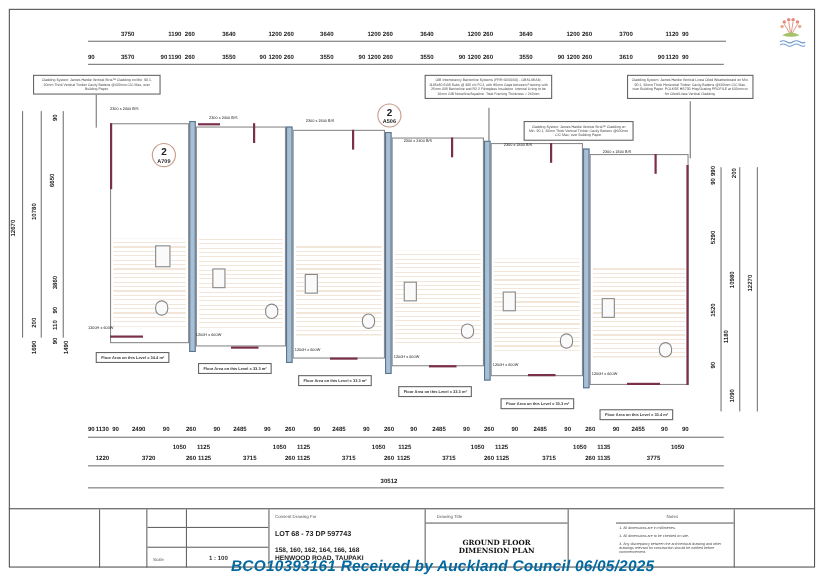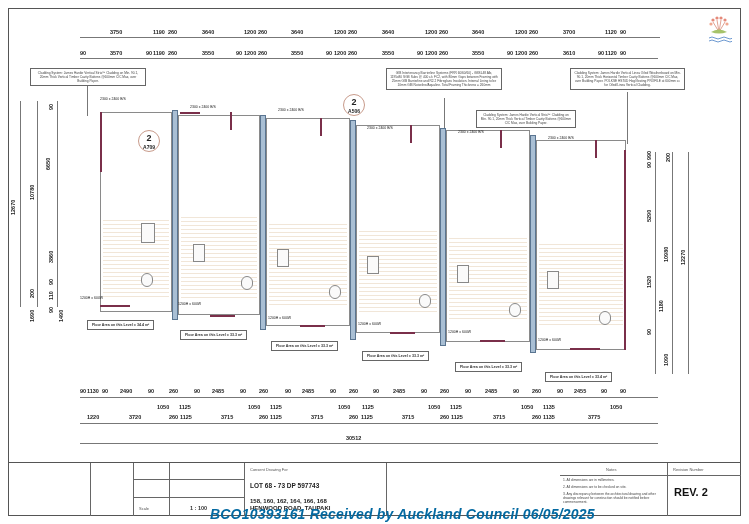--- a/index.html
+++ b/index.html
@@ -281,27 +281,30 @@
     <div style="position:absolute;left:0;right:0;top:16px;border-top:0.7px solid #666;"></div>
     <div style="position:absolute;left:0;right:0;top:34px;border-top:0.7px solid #666;"></div>
     <span style="position:absolute;left:20px;top:42px;font-size:5.5px;font-weight:bold;color:#333;">1 : 100</span>
   </div>
   <div class="tb-cell" style="left:237px;width:142px;">
     <span class="tb-small" style="left:5px;top:4px;">Consent Drawing For</span>
     <span style="position:absolute;left:5px;top:19px;font-size:6.5px;font-weight:bold;color:#222;white-space:nowrap;">LOT 68 - 73 DP 597743</span>
     <span style="position:absolute;left:5px;top:35px;font-size:6px;font-weight:bold;color:#222;white-space:nowrap;">158, 160, 162, 164, 166, 168</span>
     <span style="position:absolute;left:5px;top:42px;font-size:6px;font-weight:bold;color:#222;white-space:nowrap;">HENWOOD ROAD, TAUPAKI</span>
   </div>
+  <div class="tb-cell" style="left:379px;width:130px;">
+    <span class="tb-small" style="left:10px;top:4px;">Drawing Title</span>
+    <div style="position:absolute;left:0;right:0;top:12px;border-top:0.7px solid #666;"></div>
+    <div style="position:absolute;left:0;right:0;top:26px;text-align:center;font-family:'DejaVu Serif',serif;font-weight:bold;font-size:6.5px;color:#111;line-height:8px;">
+      <div>GROUND FLOOR</div>
+      <div>DIMENSION PLAN</div>
+    </div>
+  </div>
   <div class="tb-cell" style="left:552px;width:108px;">
     <span class="tb-small" style="left:46px;top:4px;">Notes</span>
     <div style="position:absolute;left:0;right:0;top:12px;border-top:0.7px solid #666;"></div>
     <div style="position:absolute;left:3px;top:15px;font-size:3.3px;color:#444;width:100px;">1. All dimensions are in millimetres.</div>
     <div style="position:absolute;left:3px;top:22px;font-size:3.3px;color:#444;width:100px;">2. All dimensions are to be checked on site.</div>
     <div style="position:absolute;left:3px;top:29px;font-size:3.3px;color:#444;width:100px;line-height:4px;">3. Any discrepancy between the architectural drawing and other drawings relevant for construction should be notified before commencement.</div>
   </div>
-  <div class="tb-cell" style="left:660px;width:73px;border-right:none;">
-    <span class="tb-small" style="left:5px;top:4px;">Revision Number</span>
-    <div style="position:absolute;left:0;right:0;top:12px;border-top:0.7px solid #666;"></div>
-    <span style="position:absolute;left:6px;top:23px;font-weight:bold;font-size:11px;color:#111;white-space:nowrap;">REV. 2</span>
-  </div>
 </div>
 
 <div class="stamp">BCO10393161 Received by Auckland Council 06/05/2025</div>
 
 </body></html>

